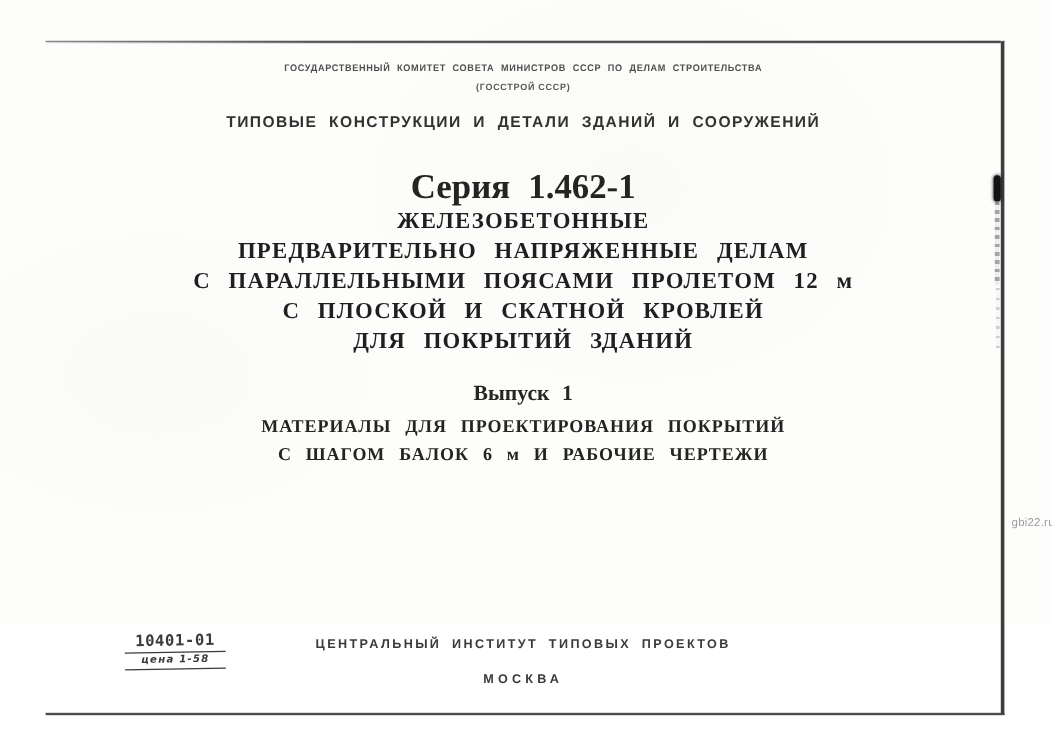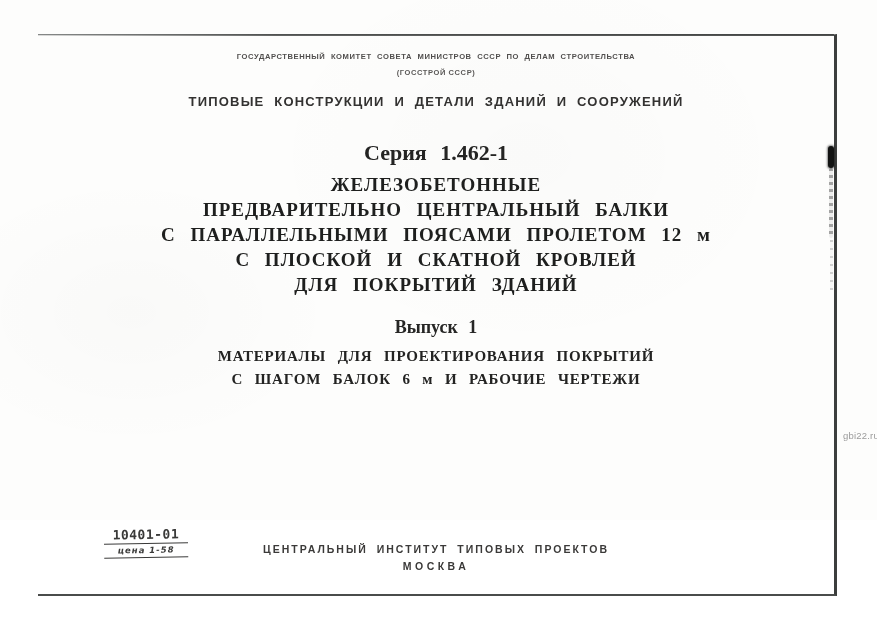--- a/index.html
+++ b/index.html
@@ -83,21 +83,21 @@
     top: 94px;
     font-size: 13px;
     font-weight: bold;
     letter-spacing: 1.2px;
     word-spacing: 5px;
     color: #333231;
   }
   .series-num {
     top: 140px;
     font-family: "Liberation Serif", serif;
-    font-size: 22px;
+    font-size: 29px;
     font-weight: bold;
     word-spacing: 8px;
     color: #242423;
   }
   .main-title {
     top: 172px;
     font-family: "Liberation Serif", serif;
     font-size: 19px;
     font-weight: bold;
     letter-spacing: 1px;
@@ -143,21 +143,21 @@
   .stamp-price {
     font-family: "DejaVu Sans", sans-serif;
     font-style: italic;
     font-size: 8.5px;
     font-weight: bold;
     letter-spacing: 1px;
     border-bottom: 1.5px solid #3a3a39;
     padding: 1px 0 2px 0;
   }
   .institute {
-    top: 543px;
+    top: 531px;
     font-size: 10.5px;
     font-weight: bold;
     letter-spacing: 2px;
     word-spacing: 4px;
     color: #3b3a39;
   }
   .city {
     top: 560px;
     font-size: 10.5px;
     font-weight: bold;
@@ -185,21 +185,21 @@
   <div class="border-smudge2"></div>
 
   <div class="centered committee-line">ГОСУДАРСТВЕННЫЙ КОМИТЕТ СОВЕТА МИНИСТРОВ СССР ПО ДЕЛАМ СТРОИТЕЛЬСТВА</div>
   <div class="centered committee-sub">(ГОССТРОЙ СССР)</div>
   <div class="centered series-kind">ТИПОВЫЕ КОНСТРУКЦИИ И ДЕТАЛИ ЗДАНИЙ И СООРУЖЕНИЙ</div>
 
   <div class="centered series-num">Серия 1.462-1</div>
 
   <div class="centered main-title">
     <div>ЖЕЛЕЗОБЕТОННЫЕ</div>
-    <div>ПРЕДВАРИТЕЛЬНО ЦЕНТРАЛЬНЫЙ БАЛКИ</div>
+    <div>ПРЕДВАРИТЕЛЬНО НАПРЯЖЕННЫЕ ДЕЛАМ</div>
     <div>С ПАРАЛЛЕЛЬНЫМИ ПОЯСАМИ ПРОЛЕТОМ 12 м</div>
     <div>С ПЛОСКОЙ И СКАТНОЙ КРОВЛЕЙ</div>
     <div>ДЛЯ ПОКРЫТИЙ ЗДАНИЙ</div>
   </div>
 
   <div class="centered issue">Выпуск 1</div>
 
   <div class="centered subtitle">
     <div>МАТЕРИАЛЫ ДЛЯ ПРОЕКТИРОВАНИЯ ПОКРЫТИЙ</div>
     <div>С ШАГОМ БАЛОК 6 м И РАБОЧИЕ ЧЕРТЕЖИ</div>

